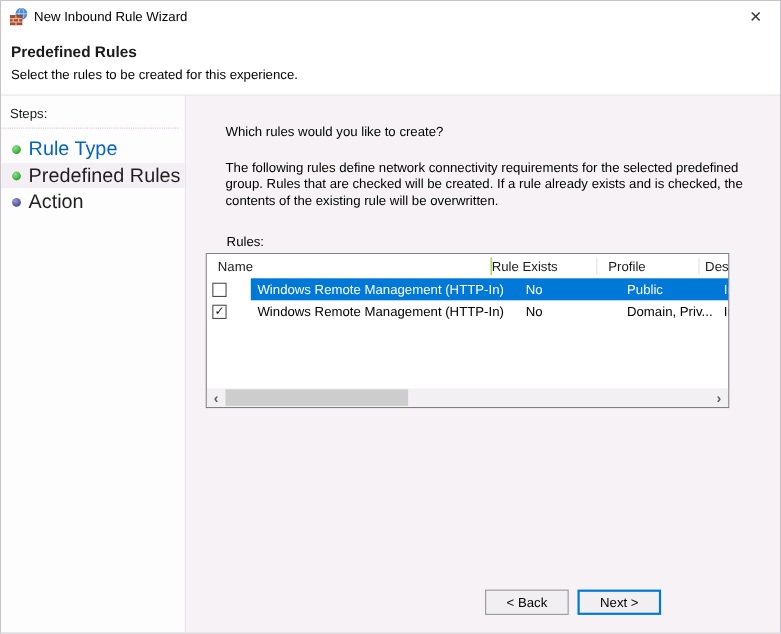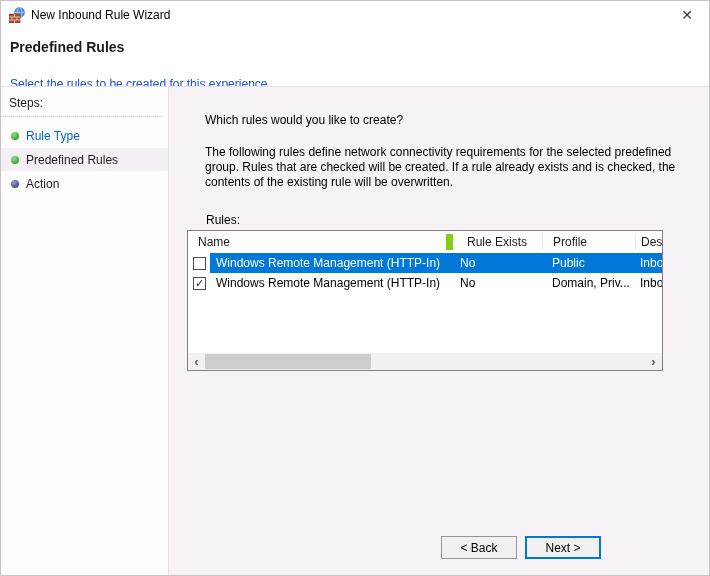--- a/index.html
+++ b/index.html
@@ -18,21 +18,21 @@
   .app-icon { width:16px; height:16px; margin-right:6px; flex:0 0 auto; }
   .win-title { font-size:12px; color:#000; }
   .close-btn {
     position:absolute; right:10px; top:4px; width:24px; height:20px;
     display:flex; align-items:center; justify-content:center;
     font-size:14px; color:#3b3b3b; cursor:default; background:transparent; border:none;
   }
   
   .header { height:56px; background:#fff; padding:8px 0 0 9px; }
   .page-title { font-size:14px; font-weight:bold; color:#1a1a1a; margin-top:2px; }
-  .page-subtitle { font-size:12px; color:#1d4ed8; margin-top:22px; }
+  .page-subtitle { font-size:12px; color:#000000; margin-top:6px; }
   
   .body-row {
     position:absolute; top:85px; left:0; right:0; bottom:0;
     border-top:1px solid #e3dce3; display:flex;
   }
   .sidebar {
     width:168px; background:#fefdfe; border-right:1px solid #e7dfe7;
     position:relative; flex:0 0 auto;
   }
   .steps-heading {
@@ -42,40 +42,40 @@
   }
   .step-item {
     display:flex; align-items:center; height:23px; padding-left:10px; margin-top:1px;
   }
   .step-item.current { background:#f4eff4; }
   .bullet {
     width:8px; height:8px; border-radius:50%; margin-right:7px; flex:0 0 auto;
   }
   .bullet.green { background:radial-gradient(circle at 35% 30%, #8fe08f, #35a835 70%); }
   .bullet.slate { background:radial-gradient(circle at 35% 30%, #9a9ad0, #4d4d96 70%); }
-  .step-label { font-size:12px; color:#211e21; }
+  .step-label { font-size:18px; color:#211e21; }
   .step-item.link .step-label { color:var(--link); }
   .main {
     flex:1; background:#f7f2f6; position:relative;
   }
   .question { position:absolute; left:36px; top:26px; }
   .description { position:absolute; left:36px; top:58px; width:492px; line-height:15px; }
   .rules-label { position:absolute; left:37px; top:126px;text-align:center; }
   
   .rules-table {
     position:absolute; left:18px; top:143px; width:476px; height:141px;
     background:#fff; border:1px solid #828082; overflow:hidden;
   }
   .thead { display:flex; height:22px; align-items:center; background:#fff; }
   .th { font-size:12px; color:#1a1a1a; white-space:nowrap; overflow:hidden; height:16px; line-height:16px; }
   .th.c0 { width:258px; padding-left:10px; }
-  .th.c1 { width:96px; padding-left:14px; border-left:7px solid #84cc16; }
+  .th.c1 { width:96px; border-left:1px solid #84cc16; }
   .th.c2 { width:93px; padding-left:10px; border-left:1px solid #e4e4e4; }
   .th.c3 { flex:1; padding-left:5px; border-left:1px solid #e4e4e4; }
-  .trow { display:flex; height:20px; align-items:stretch; }
+  .trow { display:flex; height:20px; align-items:stretch;gap:18px; }
   .cb-cell { width:22px; display:flex; align-items:center; padding-left:5px; background:#fff; flex:0 0 auto; }
   .checkbox {
     width:13px; height:13px; background:#fff; border:1px solid #4d4d4d;
     display:flex; align-items:center; justify-content:center;
     font-size:11px; line-height:11px; color:#1a1a1a;
   }
   .checkbox .mark { display:none; }
   .checkbox.checked .mark { display:block; }
   .row-main { flex:1; display:flex; align-items:center; color:#000; }
   .row-main.selected { background:var(--selection); color:#fff; }

